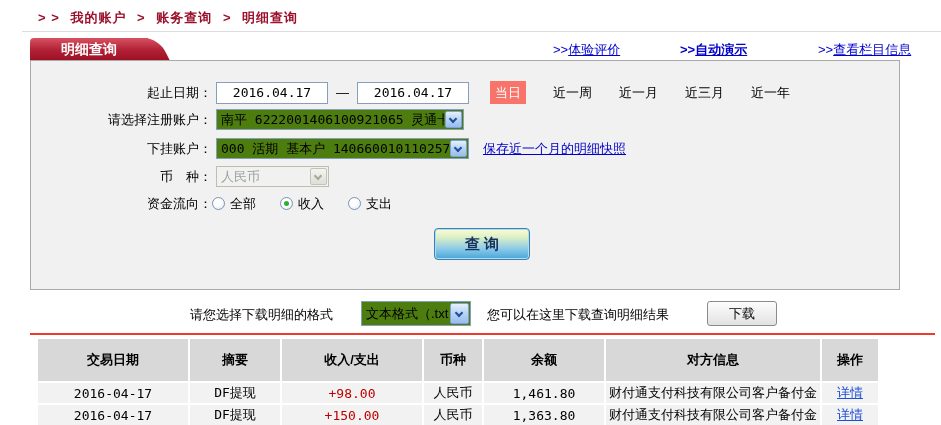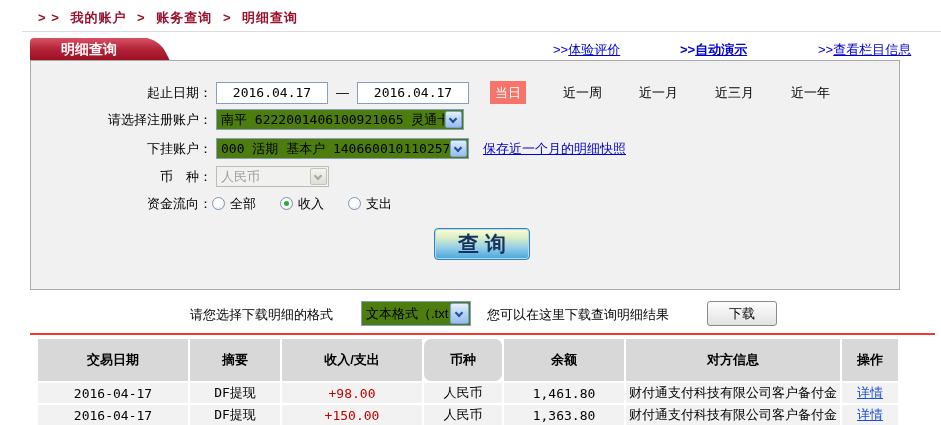--- a/index.html
+++ b/index.html
@@ -33,21 +33,21 @@
            background:#f1f1f1; border:1px solid #a9a9a9; }
   .frow { position:absolute; left:0; width:100%; display:flex; align-items:center; }
   .frow .lbl { width:181px; text-align:right; font-size:13px; flex:none; }
   .r1 { top:20px; } .r2 { top:48px; } .r3 { top:77px; } .r4 { top:105px; } .r5 { top:134px; }
 
   .dateinput { width:112px; height:22px; border:1px solid #86a0b9; background:#fff;
                text-align:center; font-family:"DejaVu Sans Mono", monospace; font-size:13px;
                margin-left:4px; color:#000; }
   .dash { margin:0 8px; }
   .badge-today { margin-left:21px; background:#f8746b; color:#fff; padding:3px 5px 2px; font-size:13px; cursor:pointer; }
-  .quick { margin-left:37px; color:#000; cursor:pointer; }
+  .quick { margin-left:27px; color:#000; cursor:pointer; }
 
   
   .xpsel { display:inline-flex; align-items:center; height:21px; background:#4d7c0f;
            border:1px solid #86a0b9; margin-left:4px; font-size:13px; cursor:pointer; }
   .xpsel .val { flex:1; padding:0 4px; white-space:nowrap; overflow:hidden; font-family:"DejaVu Sans Mono","Liberation Sans",monospace; }
   .xpsel .arw { width:17px; height:17px; margin:1px; flex:none; border:1px solid #7da1d8; border-radius:2px;
                 background:linear-gradient(180deg,#e6f0fc,#bcd5f5 45%,#98bdee); position:relative; }
   .xpsel .arw i { position:absolute; left:4px; top:4px; width:6px; height:6px;
                   border-right:2px solid #1c4f9c; border-bottom:2px solid #1c4f9c; transform:rotate(45deg); }
   .xpsel.disabled { background:#f1f1ef; border-color:#bdbdb2; color:#929699; cursor:default; }
@@ -64,21 +64,21 @@
            position:relative; margin-right:5px; vertical-align:-2px; cursor:pointer; }
   .radio.checked::after { content:''; position:absolute; left:3px; top:3px; width:5px; height:5px;
            border-radius:50%; background:#2fae2f; }
   .radio-item { margin-right:24px; cursor:pointer; }
   .radio-item:first-of-type { margin-left:6px; }
 
   
   .btn-query { position:absolute; left:403px; top:167px; width:96px; height:32px;
                border:1px solid #2f86b8; border-radius:4px; cursor:pointer;
                background:linear-gradient(180deg,#fcfdd7 0%,#dcefc5 28%,#8ecbe8 65%,#47a5d9 100%);
-               color:#16335e; font-weight:bold; font-size:21px; text-align:center; line-height:30px;
+               color:#16335e; font-weight:bold; font-size:15px; text-align:center; line-height:30px;
                box-shadow:0 0 0 1px #bcd8e8 inset; }
 
   
   .dl-label { position:absolute; left:190px; top:306px; }
   .dl-select { position:absolute; left:361px; top:301px; width:110px; height:25px; margin:0; }
   .dl-select .arw { height:21px; width:19px; }
   .dl-select .arw i { top:6px; left:5px; }
   .dl-select .val { font-family:"Liberation Sans", sans-serif; }
   .dl-hint { position:absolute; left:487px; top:306px; }
   .btn-download { position:absolute; left:707px; top:301px; width:70px; height:25px;
@@ -87,21 +87,21 @@
 
   .redline { position:absolute; left:30px; top:333px; width:905px; height:2px; background:#ef3b2d; }
 
   
   .tbl { position:absolute; left:36px; top:337px; border-collapse:separate; border-spacing:2px; }
   .tbl th { background:#d8d8d8; height:19px; font-size:13px; font-weight:bold; text-align:center; padding:12px 2px; }
   .tbl td { background:#f2f2f2; height:20px; font-size:13px; text-align:center; padding:0 2px; white-space:nowrap; }
   .tbl .mono { font-family:"DejaVu Sans Mono", monospace; font-size:13px; }
   .tbl .amount { color:#c00000; }
   .tbl a { color:#1d4ed8; text-decoration:underline; }
-  .c1{width:150px;} .c2{width:90px;} .c3{width:140px;} .c4{width:78px;border-radius:7px;} .c5{width:120px;} .c6{width:214px;} .c7{width:56px;}
+  .c1{width:150px;} .c2{width:90px;} .c3{width:140px;} .c4{width:58px;} .c5{width:120px;} .c6{width:214px;} .c7{width:56px;}
 </style>
 </head>
 <body>
 
 <div class="breadcrumb">
   <span>&gt; &gt;</span>
   <a href="#" style="margin-left:6px;">我的账户</a>
   <span class="sep">&gt;</span>
   <a href="#">账务查询</a>
   <span class="sep">&gt;</span>

